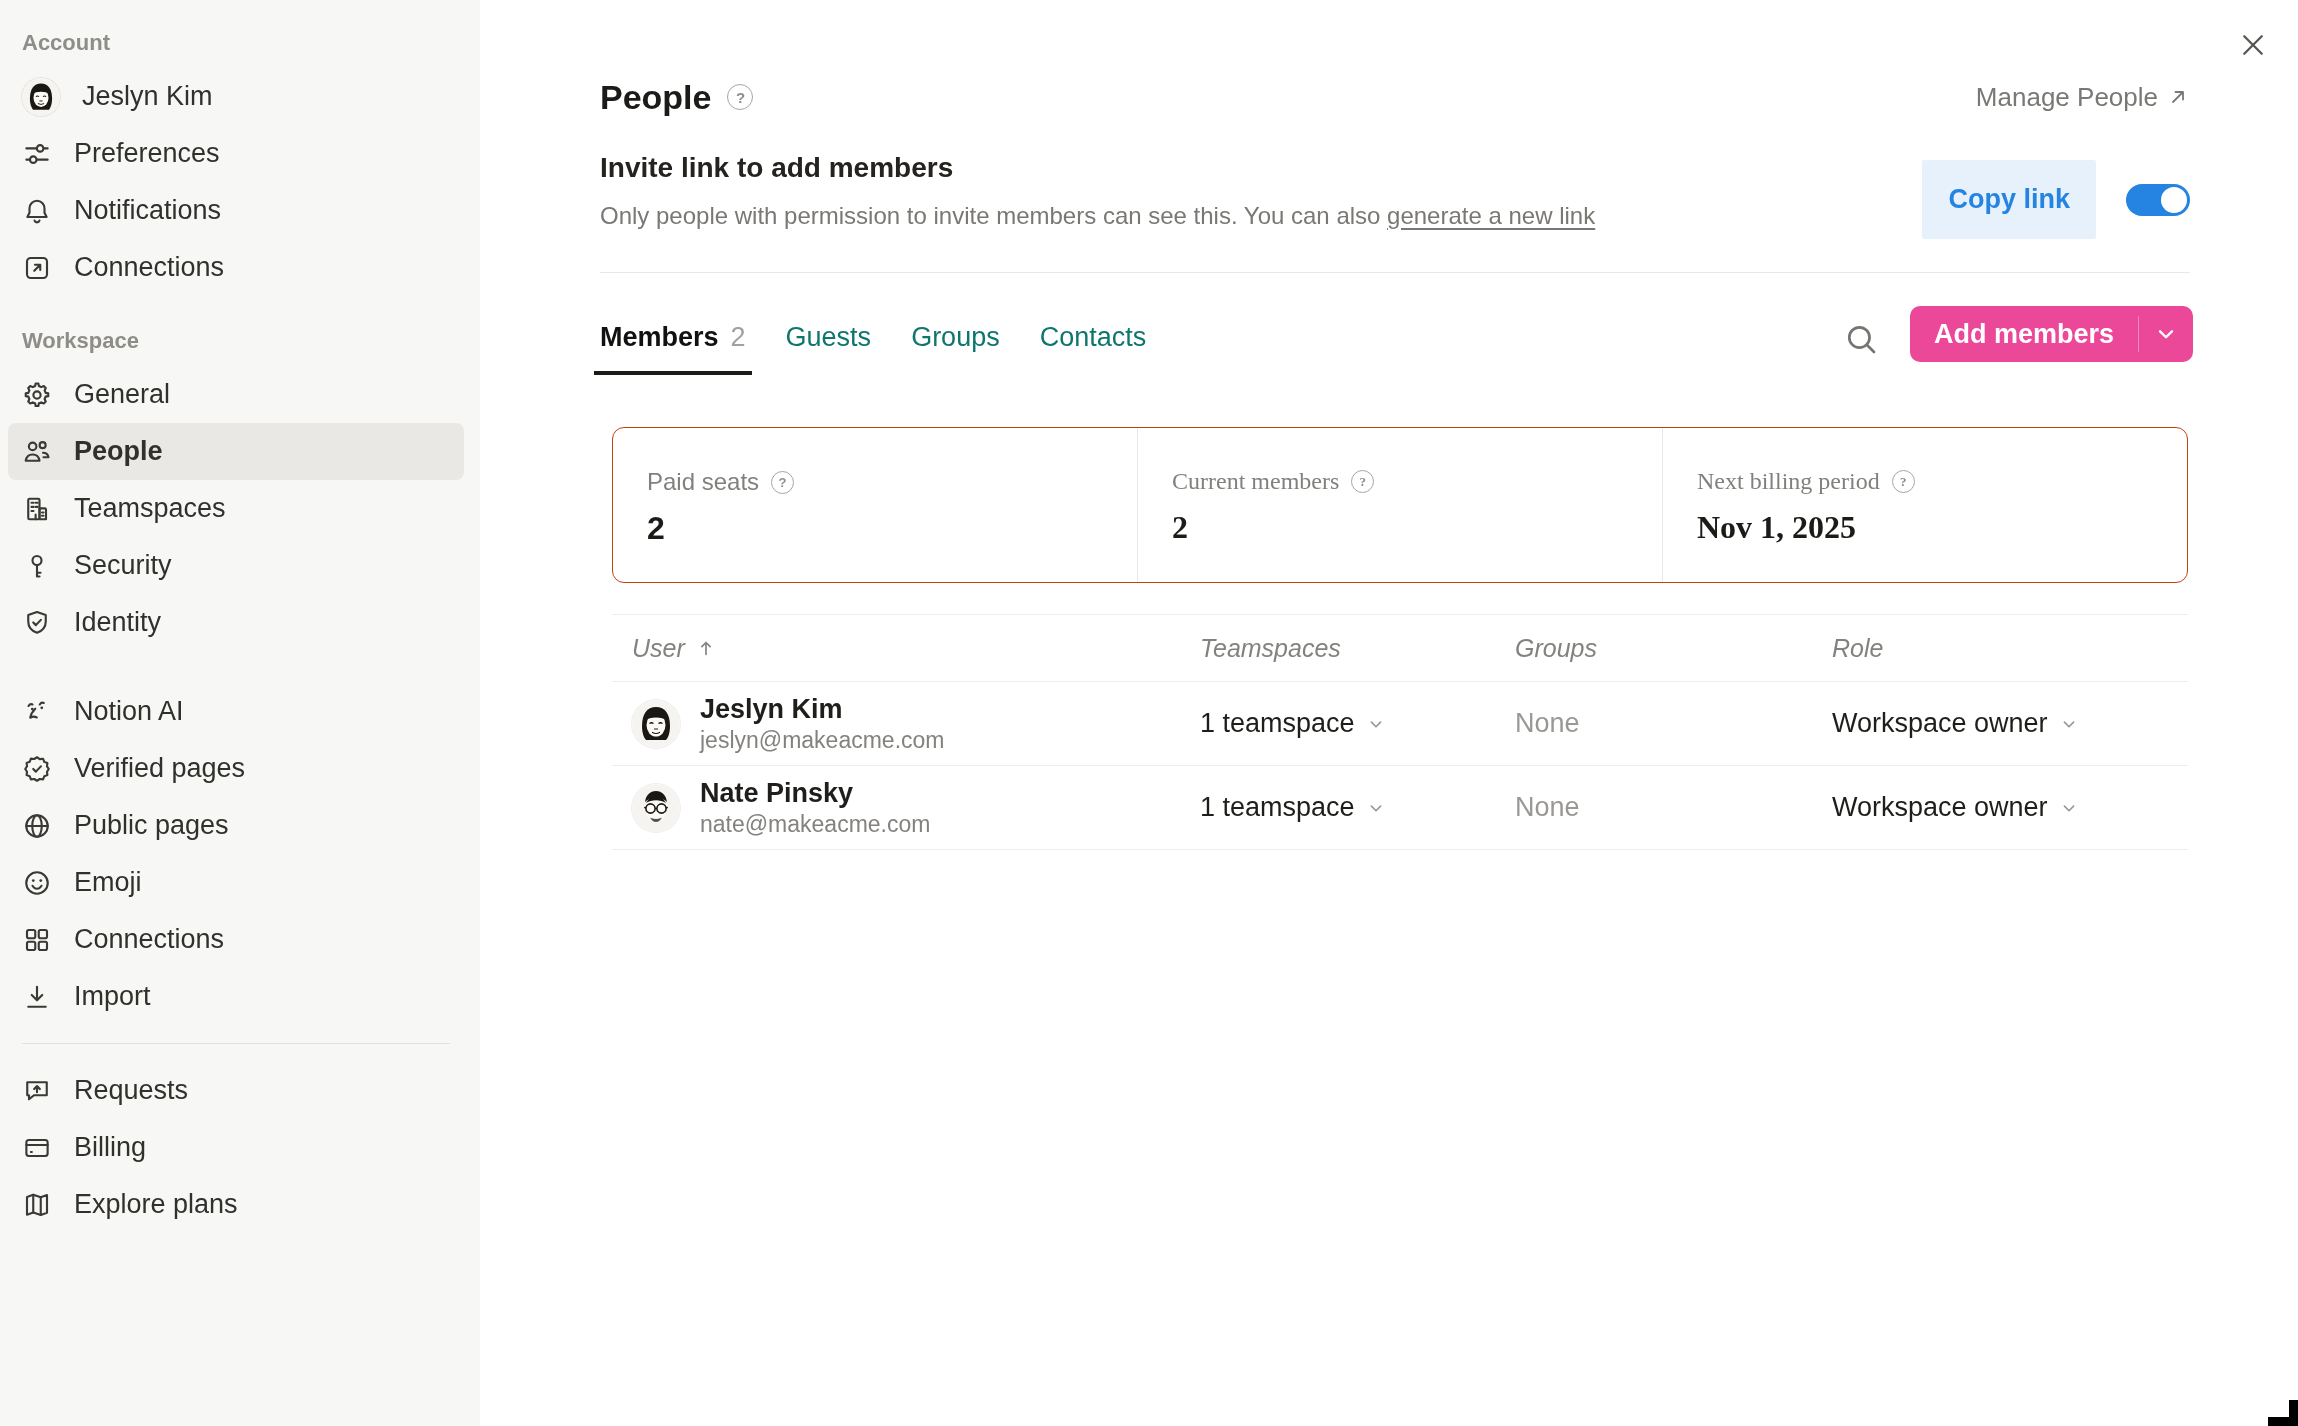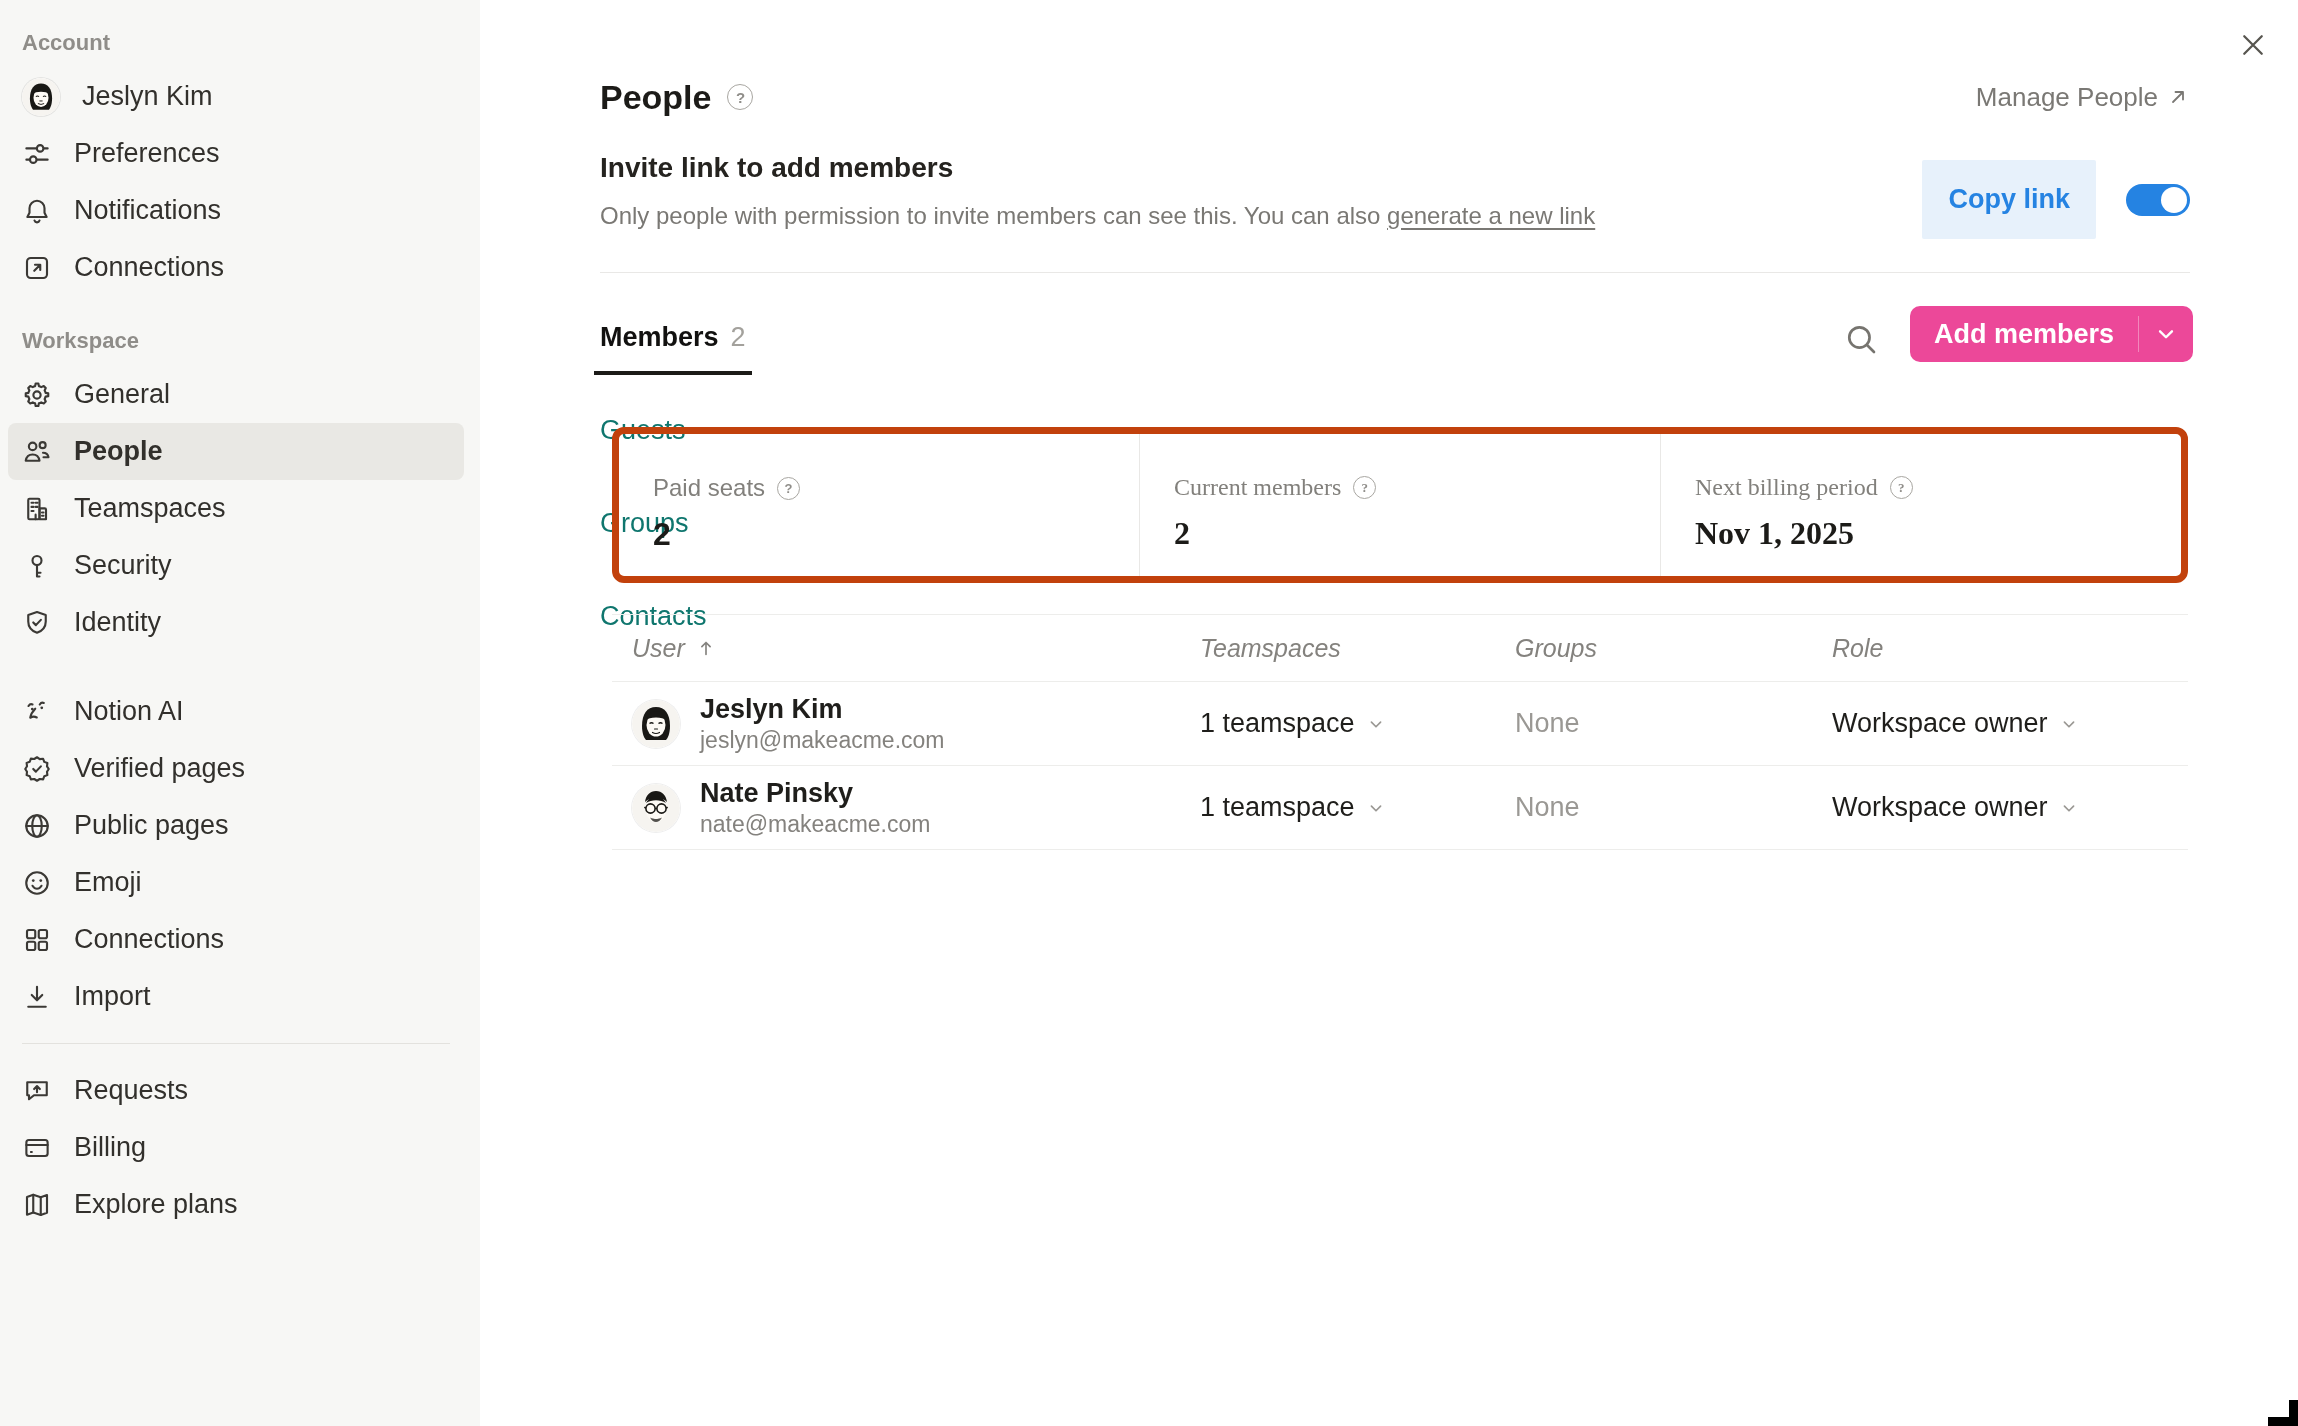--- a/index.html
+++ b/index.html
@@ -39,34 +39,34 @@
   .invite-title{font-size:28px;font-weight:600;color:#25231f;margin-bottom:18px;}
   .invite-desc{font-size:24px;color:#7a7874;}
   .invite-desc .link{text-decoration:underline;text-underline-offset:4px;cursor:pointer;}
   .invite-actions{display:flex;align-items:center;gap:30px;margin-top:8px;}
   .copy-btn{background:#e7f1fb;color:#2583e2;font-size:27px;font-weight:600;
             padding:24px 26px;border-radius:2px;cursor:pointer;}
   .toggle{width:64px;height:32px;border-radius:16px;background:#2583e2;position:relative;cursor:pointer;}
   .toggle .knob{position:absolute;right:3px;top:3px;width:26px;height:26px;border-radius:50%;background:#fff;}
   .divider-h{position:absolute;left:120px;top:272px;width:1590px;height:1px;background:#e9e8e6;}
   
-  .tabs{position:absolute;left:120px;top:322px;display:flex;gap:40px;font-size:27px;flex-direction:column;}
+  .tabs{position:absolute;left:120px;top:322px;display:flex;gap:40px;font-size:27px;}
   .tab{color:#0f766e;padding-bottom:22px;position:relative;cursor:pointer;white-space:nowrap;}
   .tab.active{color:#121110;font-weight:700;}
   .tab.active::after{content:"";position:absolute;left:-6px;right:-6px;bottom:0;height:4px;background:#1c1b18;}
   .tab .count{color:#a3a19c;font-weight:400;margin-left:12px;}
   .search-btn{position:absolute;left:1362px;top:320px;width:40px;height:40px;cursor:pointer;}
   .add-btn{position:absolute;left:1430px;top:306px;height:56px;background:#ec4899;border-radius:10px;
            display:flex;align-items:stretch;color:#fff;cursor:pointer;}
   .add-btn .label{display:flex;align-items:center;padding:0 24px;font-size:27px;font-weight:700;}
   .add-btn .sep{width:1px;background:rgba(255,255,255,.35);margin:10px 0;}
   .add-btn .chev{display:flex;align-items:center;justify-content:center;width:54px;}
   
   .stats{position:absolute;left:132px;top:427px;width:1576px;height:156px;
-         border:7px solid #c2410c;border-radius:12px;display:flex;box-sizing:border-box;}
+         border:1px solid #c2410c;border-radius:12px;display:flex;box-sizing:border-box;}
   .stat-cell{flex:1;padding:40px 0 0 34px;box-sizing:border-box;}
   .stat-cell + .stat-cell{border-left:1px solid #e9e8e6;font-family:Liberation Serif, serif;}
   .stat-label{display:flex;align-items:center;gap:12px;font-size:24px;color:#82807c;}
   .stat-label .help-icon{width:21px;height:21px;font-size:13px;border-width:1.4px;}
   .stat-value{margin-top:14px;font-size:32px;font-weight:700;color:#1c1b18;}
   
   .table{position:absolute;left:132px;top:614px;width:1576px;}
   .trow{display:grid;grid-template-columns:568px 315px 317px 1fr;align-items:center;
         padding-left:20px;box-sizing:border-box;}
   .thead{height:68px;border-top:1px solid #ededeb;border-bottom:1px solid #ededeb;

